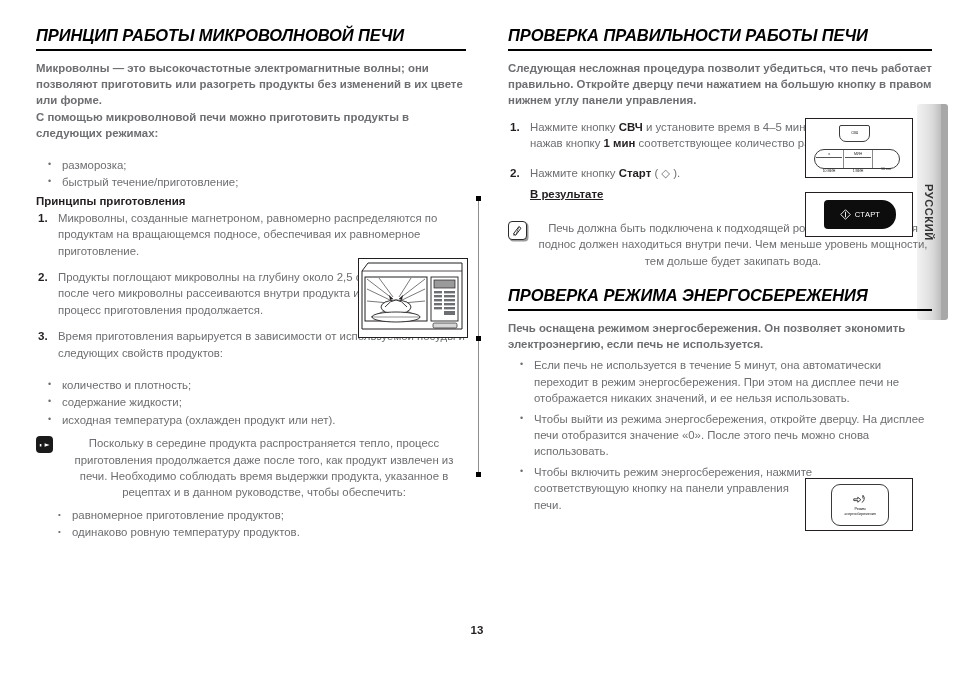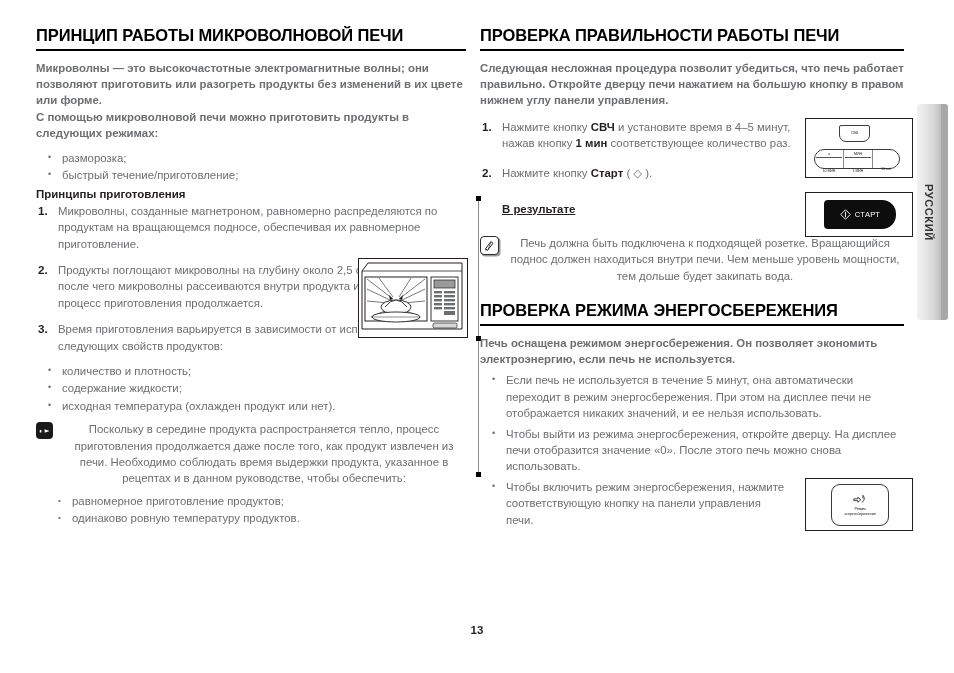--- a/index.html
+++ b/index.html
@@ -51,21 +51,21 @@
   }
 
   
   .col-left {
     position: absolute;
     left: 36px; top: 26px;
     width: 430px;
   }
   .col-right {
     position: absolute;
-    left: 480px; top: 26px;
+    left: 508px; top: 26px;
     width: 424px;
   }
 
   
   .divider {
     position: absolute;
     left: 478px; top: 198px;
     width: 1px; height: 278px;
     background: #8d8e90;
   }
@@ -79,40 +79,41 @@
   
   h1.section {
     margin: 0 0 9px 0;
     font-size: 16.5px;
     font-weight: bold;
     color: #000000;
     letter-spacing: -0.1px;
     padding-bottom: 4px;
     border-bottom: 2px solid #000000;
     line-height: 1.15;
+    font-style: italic;
   }
   h2.subhead {
     margin: 4px 0 3px 0;
     font-size: 11.5px;
     font-weight: bold;
     color: #231f20;
   }
 
   p.para {
     margin: 0;
     font-size: 11.4px;
     line-height: 16.2px;
     color: #6d6e71;
     font-weight: bold;
   }
 
   
   ul.bullets {
     list-style: none;
-    margin: 9px 0 2px 0;
+    margin: 16px 0 2px 0;
     padding: 0 0 0 26px;
   }
   ul.bullets li {
     position: relative;
     font-size: 11.4px;
     line-height: 16.4px;
     color: #6d6e71;
     margin: 0 0 1px 0;
   }
   ul.bullets li::before {
@@ -257,21 +258,21 @@
     font-size: 3.8px;
     color: #1a1a1a;
     text-align: center;
     line-height: 4.4px;
     letter-spacing: -0.1px;
   }
 
   
   .result-row {
     display: flex;
-    margin-top: 21px;
+    margin-top: 6px;
     margin-left: 22px;
   }
   .result-term {
     font-size: 11.4px;
     font-weight: bold;
     color: #231f20;
     text-decoration: underline;
     white-space: nowrap;
     width: 100px;
     flex: none;

